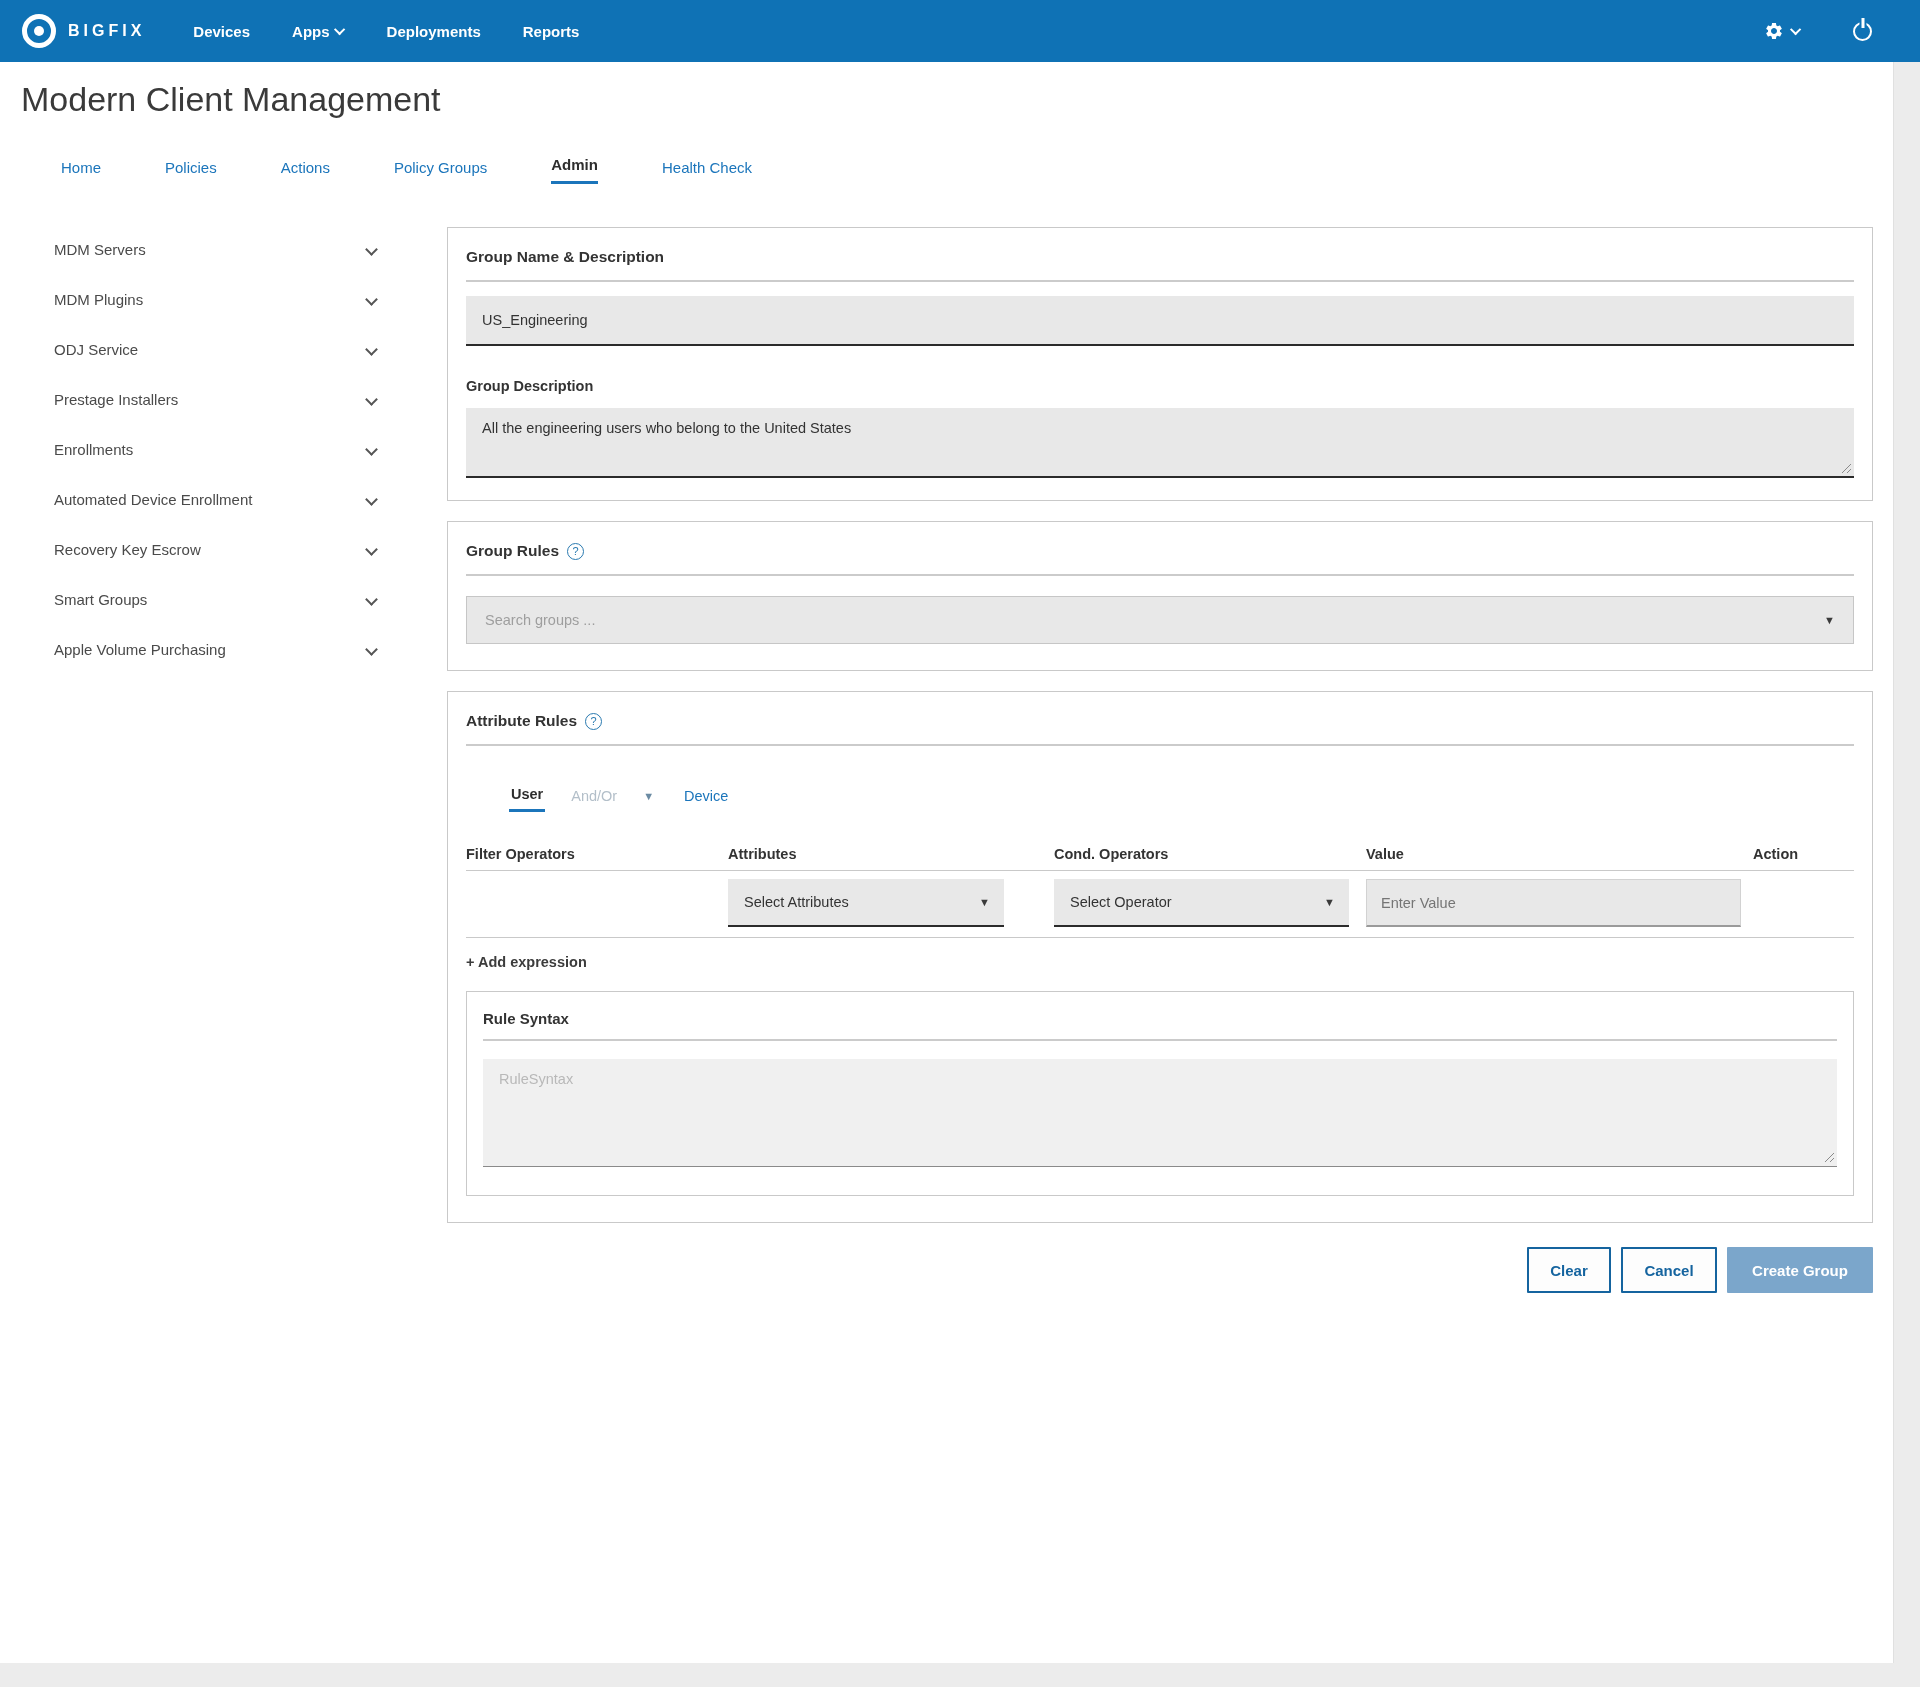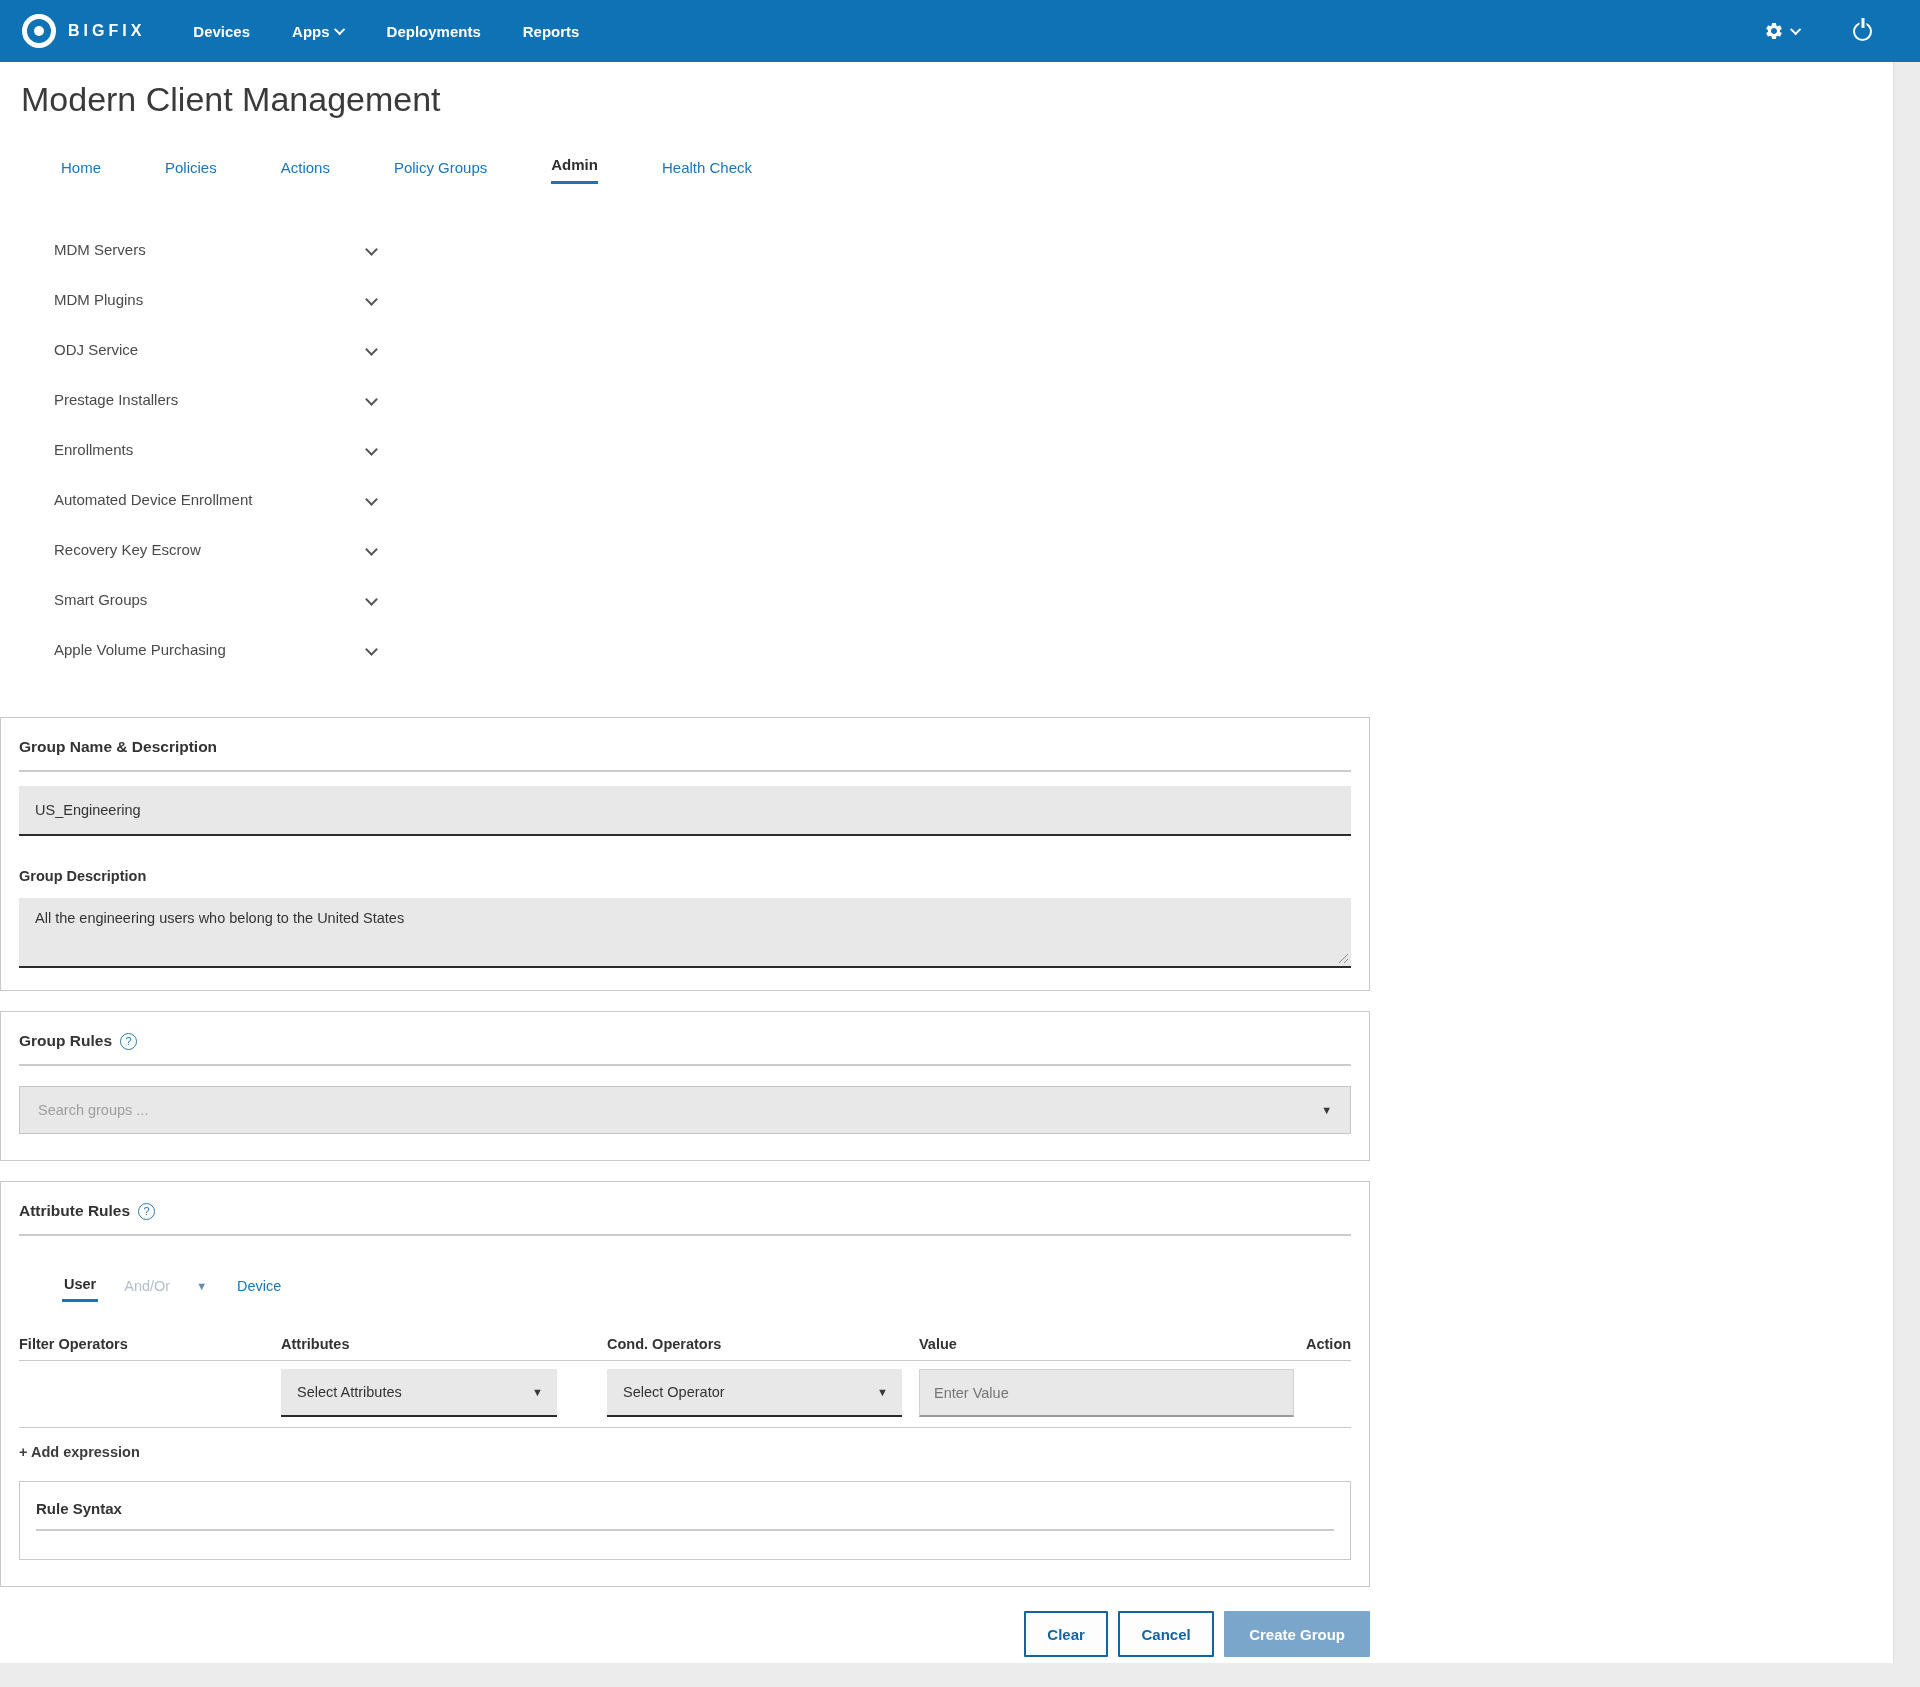--- a/index.html
+++ b/index.html
@@ -43,21 +43,21 @@
   .content-row { display:flex; height:1601px; }
   .page { width:1893px; background:#fff; }
   .scroll-track { flex:1; background:#ececec; border-left:1px solid #e0e0e0; }
   .bottom-strip { height:24px; background:#ececec; }
   .page-title { font-size:34px; font-weight:400; color:#3a3a3a; margin:16px 0 0 21px; line-height:42px; }
   
   .tabs { display:flex; margin:36px 0 0 61px; gap:64px; align-items:flex-end; }
   .tab { font-size:15px; color:#1b75bb; cursor:pointer; padding-bottom:8px; }
   .tab.active { color:#2e2e2e; font-weight:700; border-bottom:3px solid #1b75bb; }
   
-  .body-row { display:flex; align-items:flex-start;flex-direction:column; }
+  .body-row { display:flex; align-items:flex-start; }
   .sidebar { width:447px; padding:40px 0 0 54px; }
   .side-item {
     width:326px; height:50px; display:flex; align-items:center;
     justify-content:space-between; cursor:pointer; font-size:15px; color:#4a4a4a;
   }
   .chev-gray {
     width:9px; height:9px; border-left:2px solid #555; border-bottom:2px solid #555;
     transform:rotate(-45deg); display:inline-block; margin-right:4px;
   }
   .main-col { flex:1; margin-right:20px; padding-top:43px; }
@@ -288,20 +288,24 @@
           <input class="value-input" type="text" placeholder="Enter Value" style="">
           <span></span>
         </div>
         <div class="thin-divider" style="margin-top:0;"></div>
 
         <span class="add-expression">+ Add expression</span>
 
         <div class="sub-card">
           <div class="sub-title">Rule Syntax</div>
           <div class="sub-divider"></div>
+          <div class="ta-wrap" style="margin-top:18px;">
+            <textarea class="ta ta-light" style="height: 108px;" placeholder="RuleSyntax"></textarea>
+            <span class="resizer"></span>
+          </div>
         </div>
       </section>
 
 
       <div class="footer-actions">
         <button class="btn btn-outline btn-clear">Clear</button>
         <button class="btn btn-outline btn-cancel">Cancel</button>
         <button class="btn btn-create">Create Group</button>
       </div>
 

